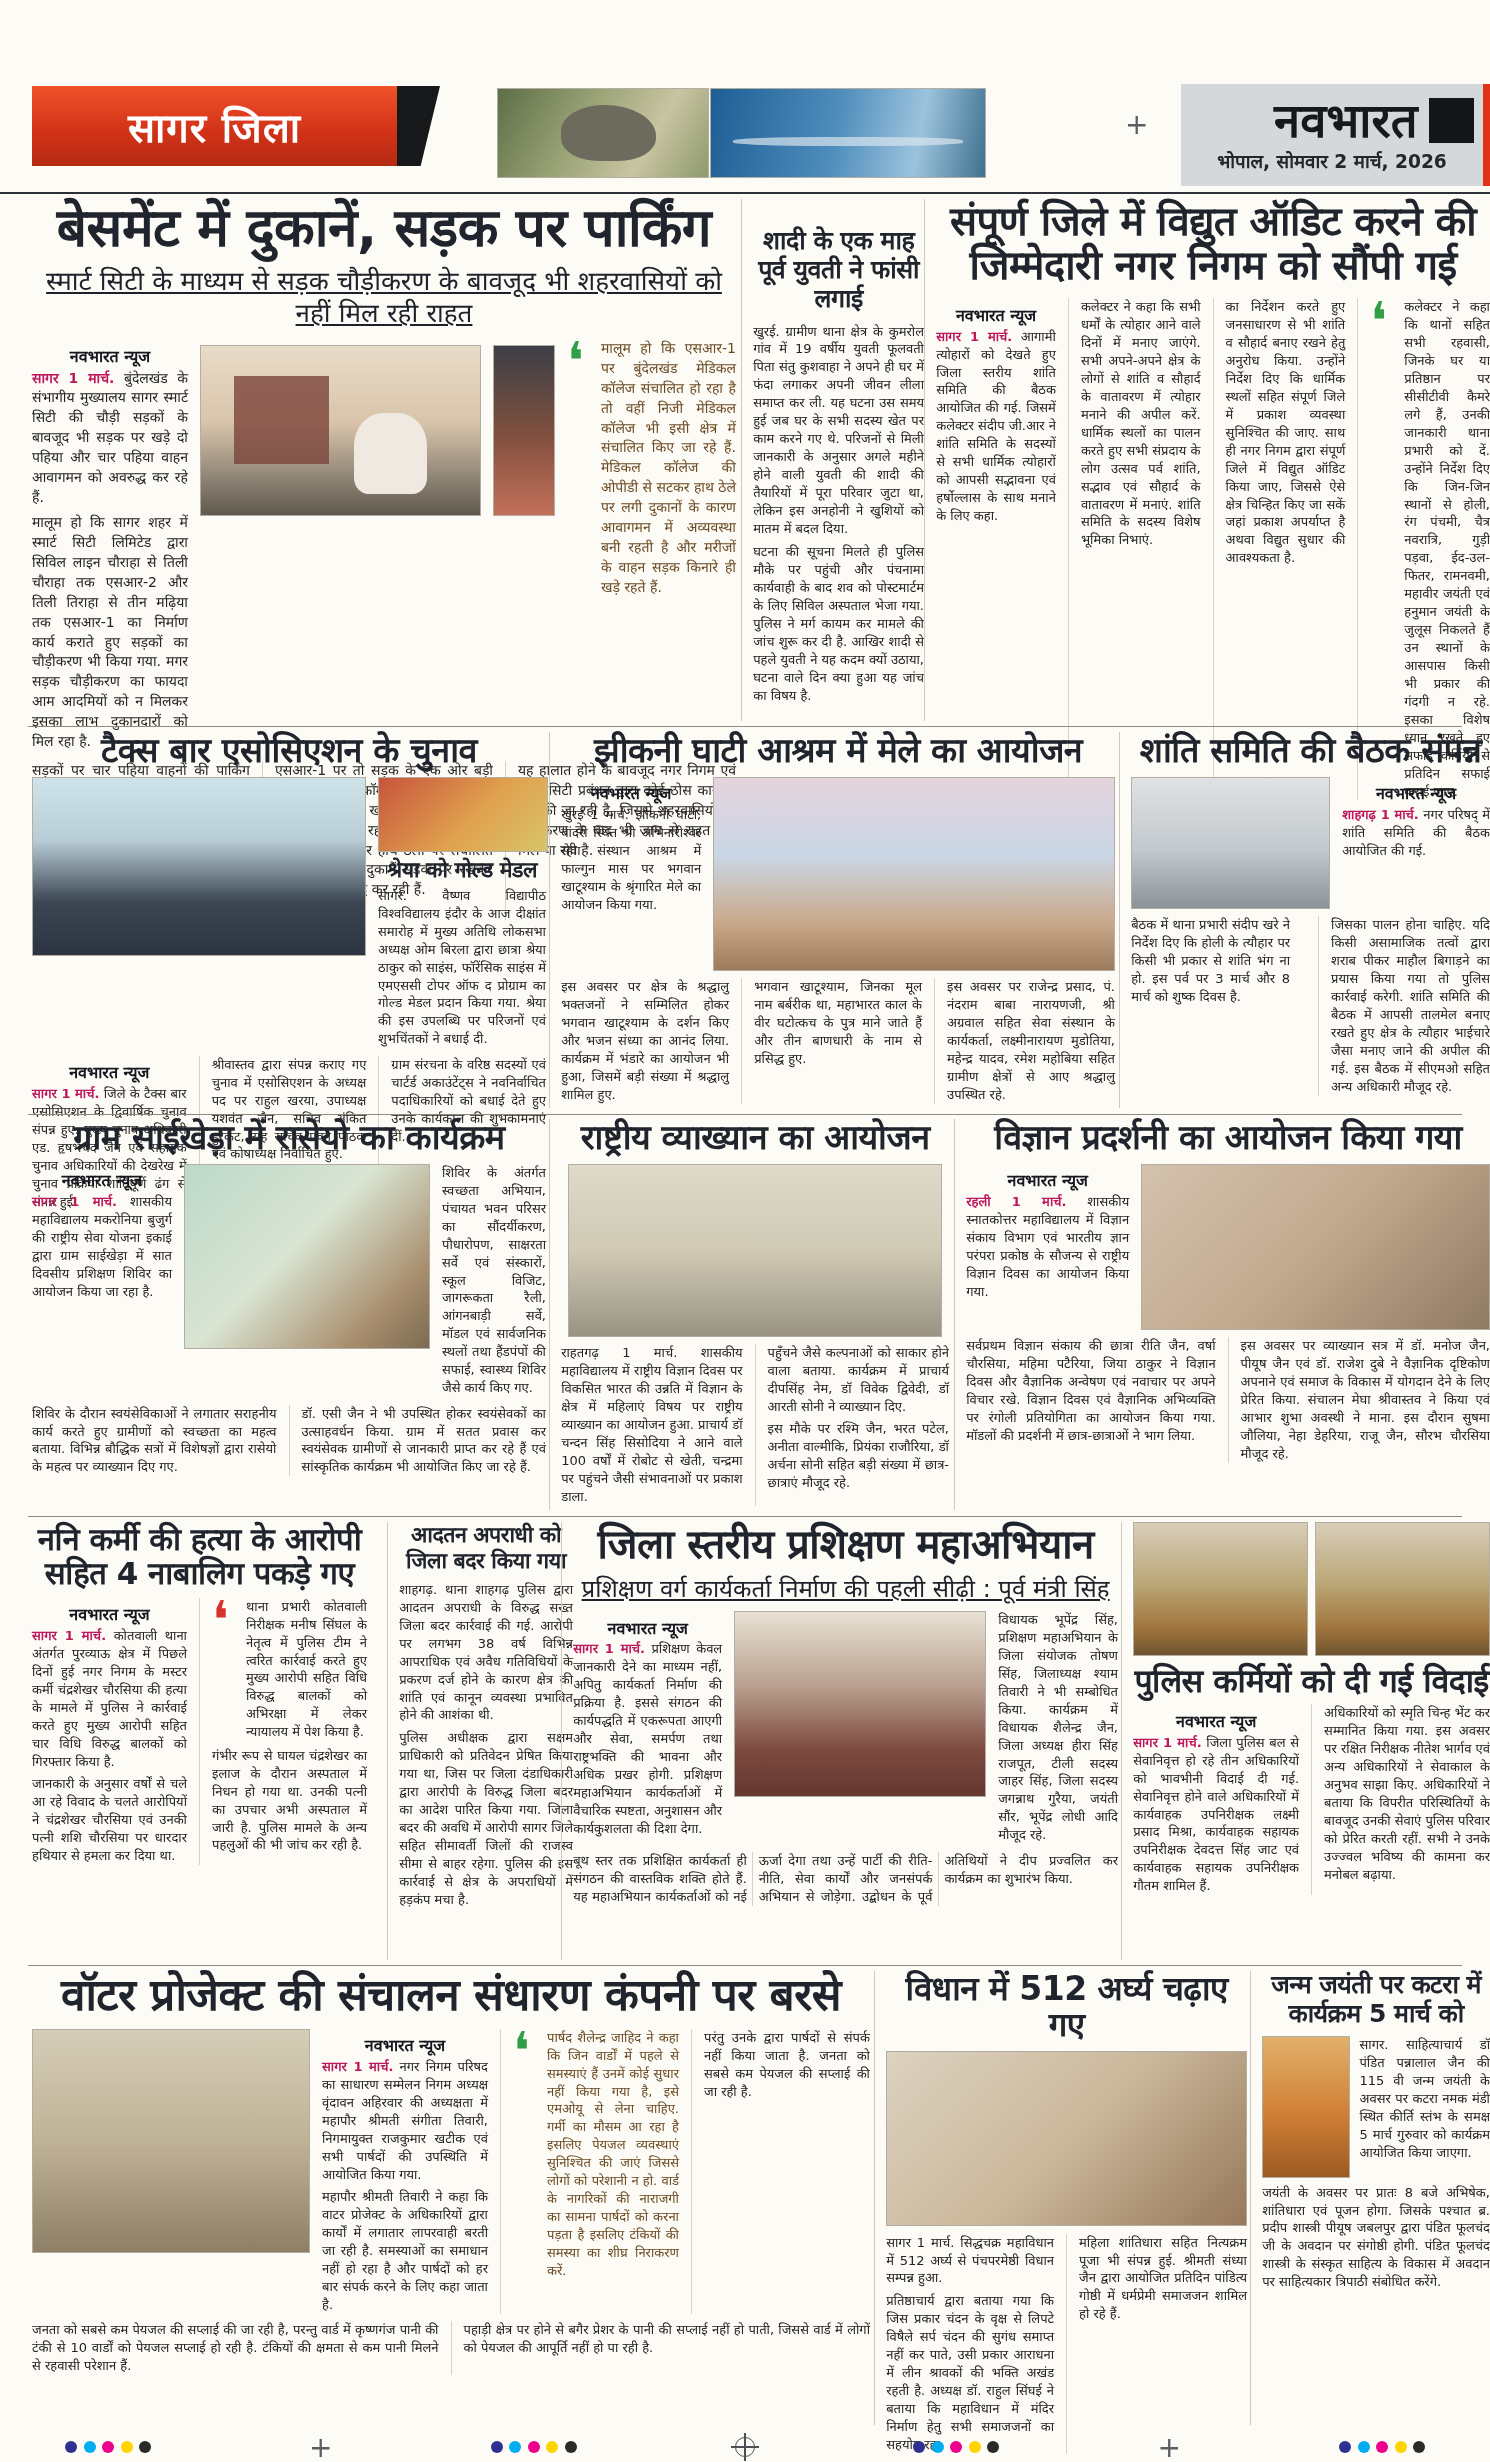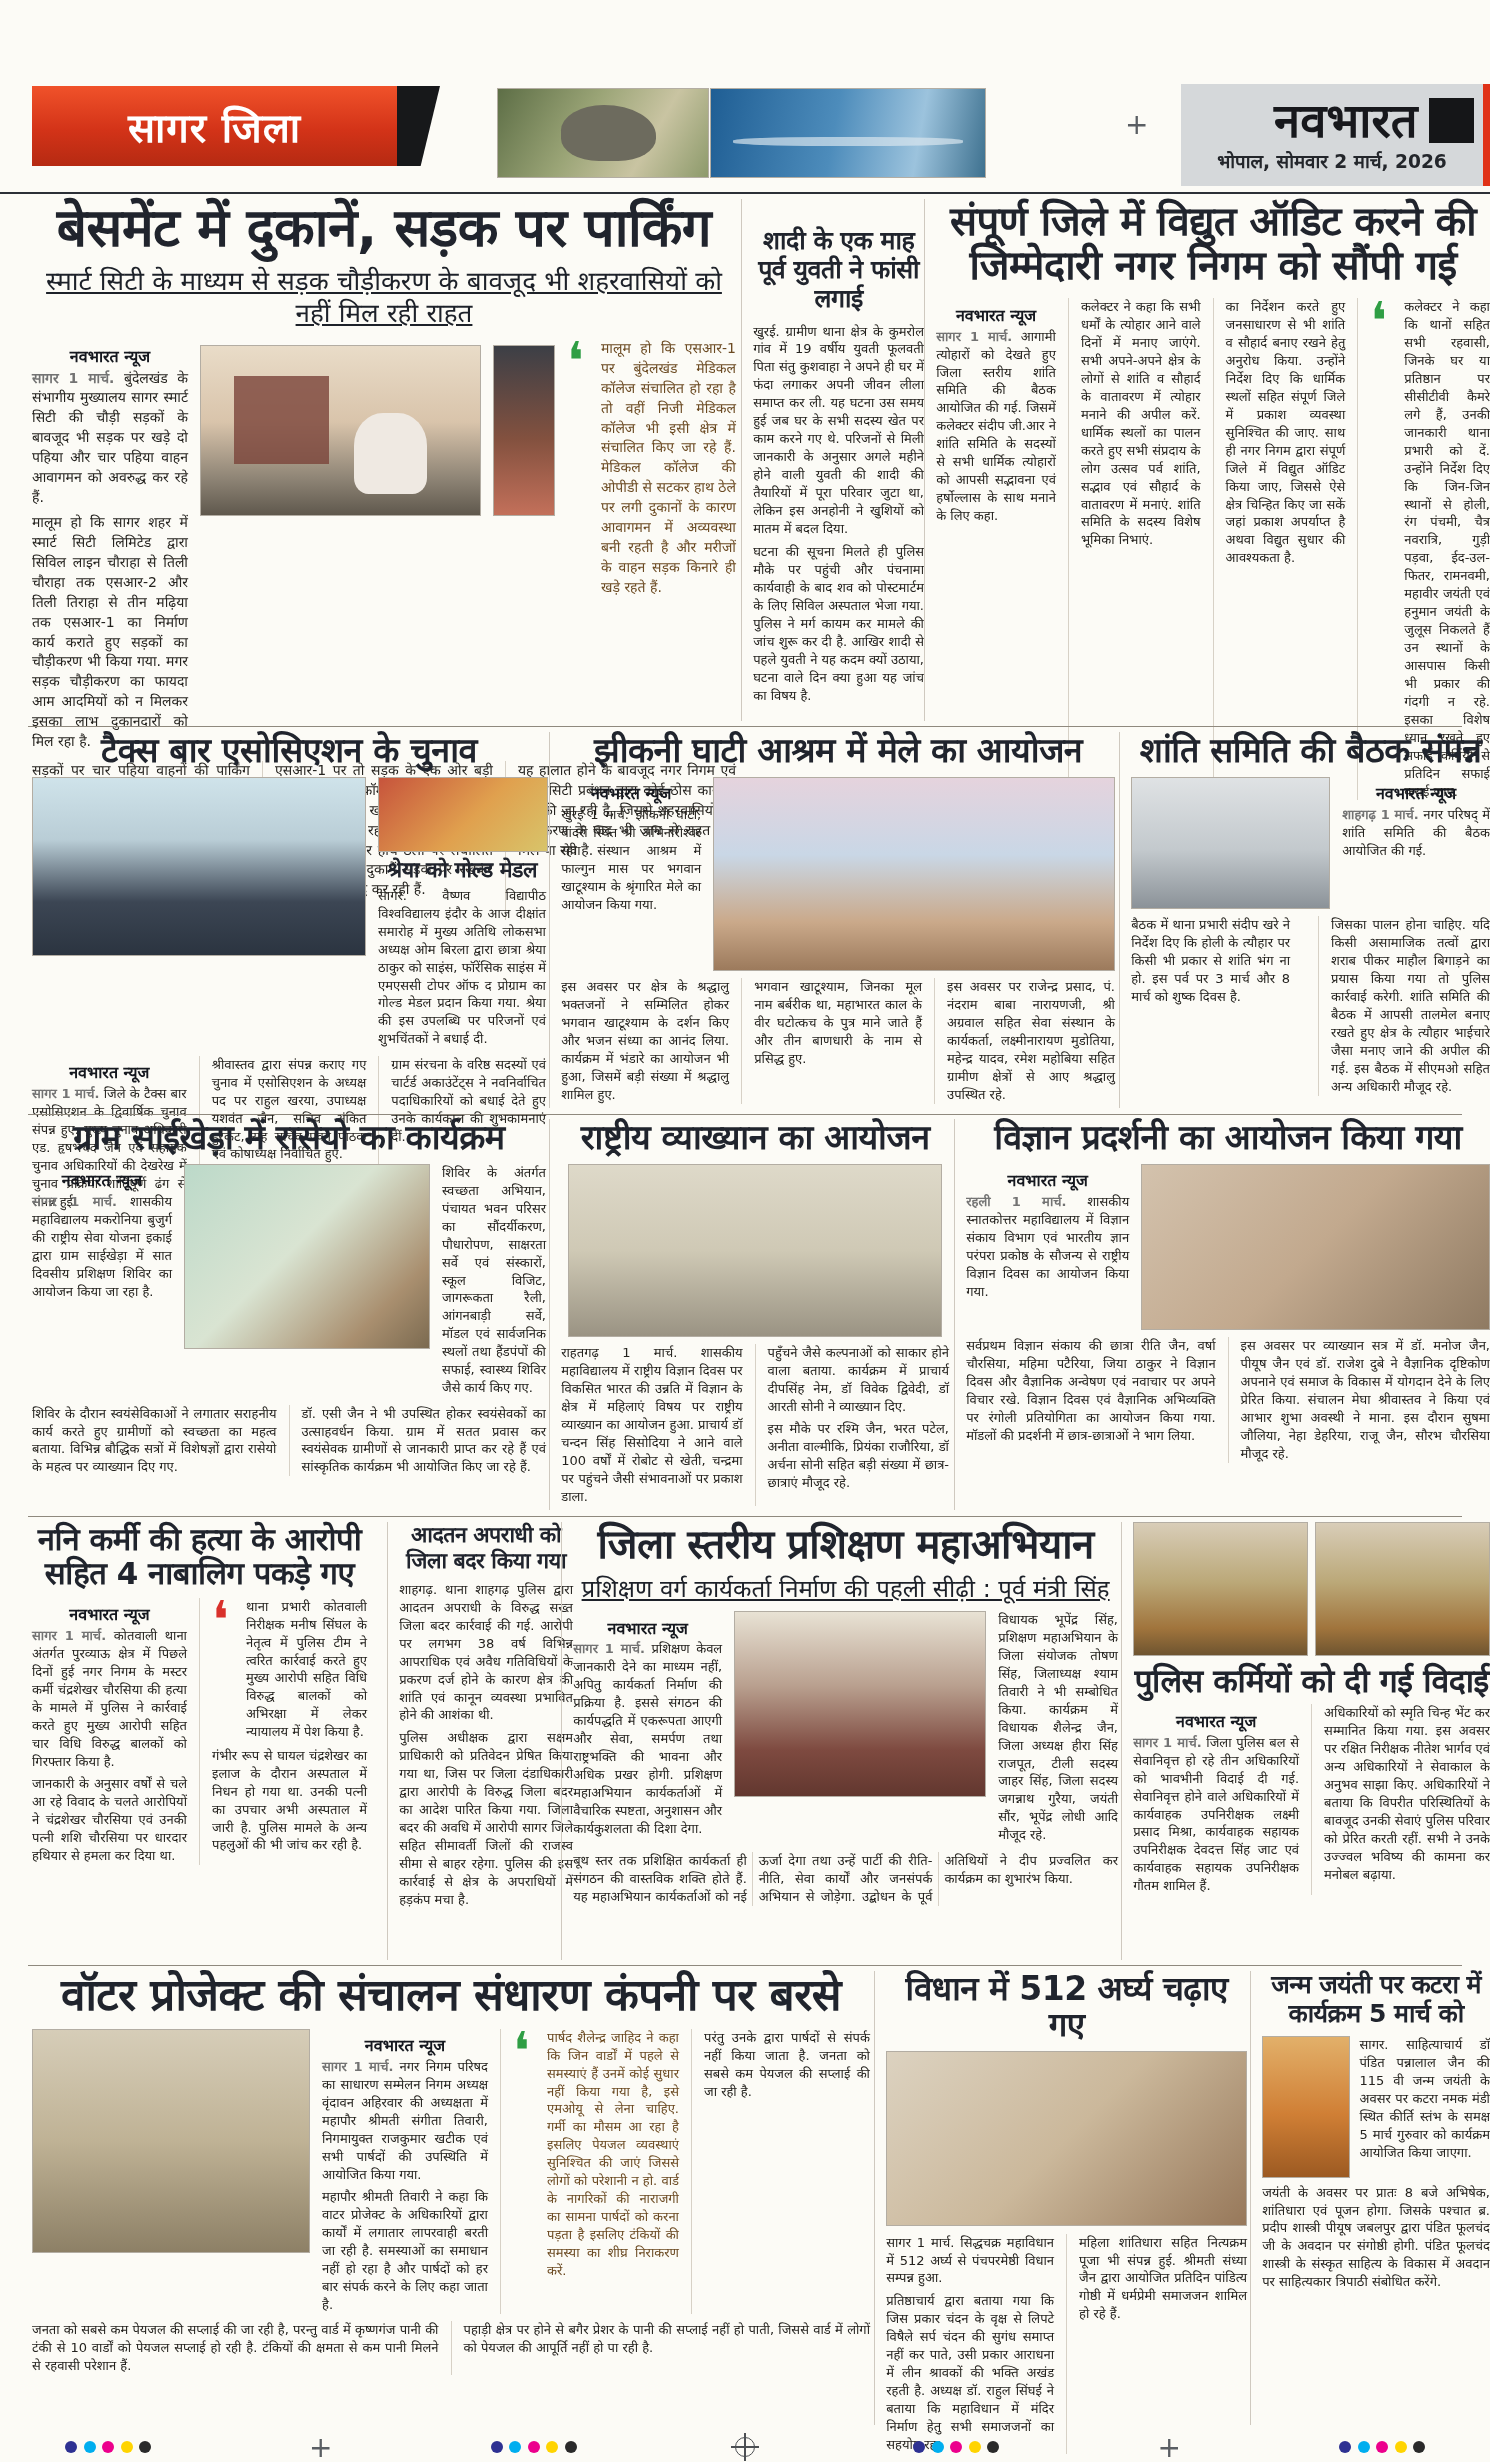--- a/index.html
+++ b/index.html
@@ -10,21 +10,21 @@
   h1,h2,h3,p{margin:0;padding:0;}
   .hl{font-weight:700;color:#20242d;text-align:center;line-height:1.1;letter-spacing:-0.5px;}
   .hl-xl{font-size:53px;}
   .hl-lg{font-size:40px;}
   .hl-md{font-size:34px;}
   .hl-sm{font-size:25px;line-height:1.15;}
   .hl-xs{font-size:21.4px;line-height:1.2;}
   .sub{font-size:26px;font-weight:400;color:#1d2129;text-align:center;line-height:1.25;margin-top:7.5px;text-decoration:underline;}
   .byline{text-align:center;font-weight:700;font-size:16px;color:#15181f;margin:5.6px 0 1.9px;}
   .bd{font-size:14px;line-height:1.42;text-align:justify;color:#25231f;}
-  .bd b{color:#737373;}
+  .bd b{color:#be185d;}
   .sm{font-size:13px;line-height:1.38;}
   .cols{display:flex;gap:12px;margin-top:7.5px;}
   .col{flex:1;min-width:0;}
   .col+.col{border-left:0.9px solid #d7d1c6;padding-left:12px;}
   .nl{border-left:none !important;padding-left:0 !important;}
   .photo{position:relative;overflow:hidden;border:0.9px solid #b3ada3;background:#cfcac0;flex:none;}
   .photo i{position:absolute;display:block;}
   .q{position:relative;padding-left:34px;}
   .q::before{content:"❛";position:absolute;left:0;top:-3.7px;font-size:52px;line-height:1;
              color:#2f9e44;font-family:"DejaVu Serif",serif;}

